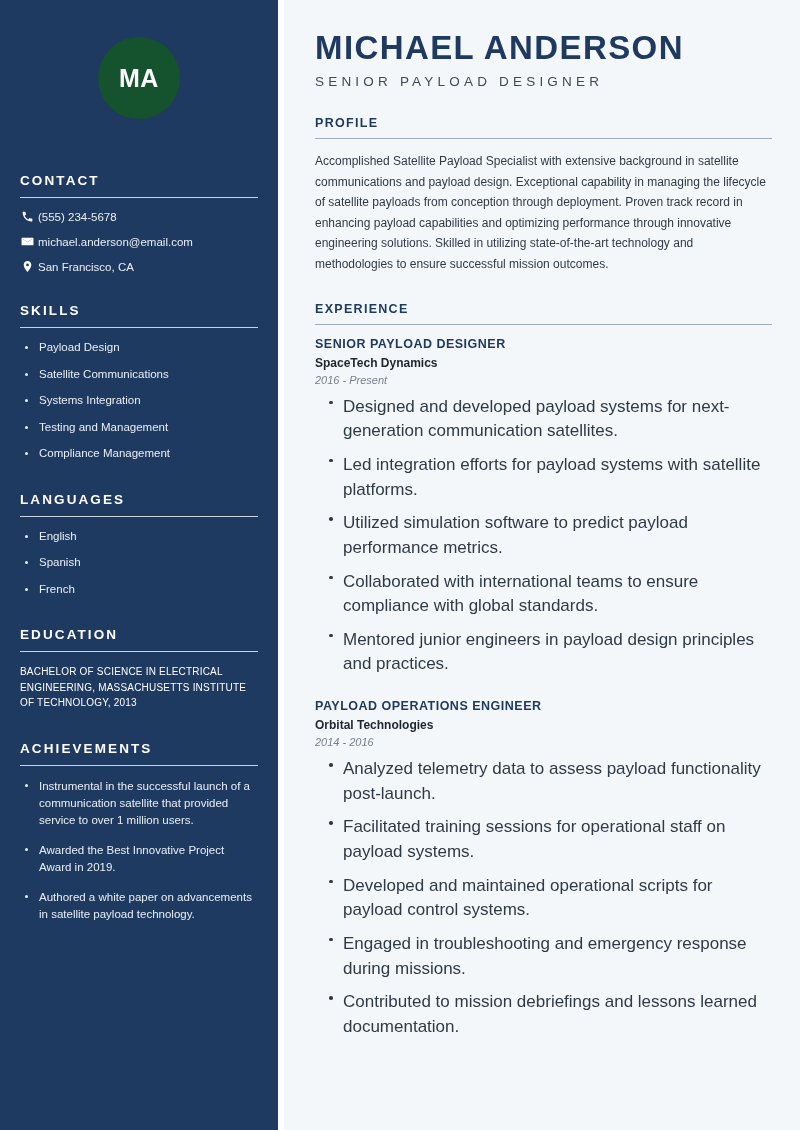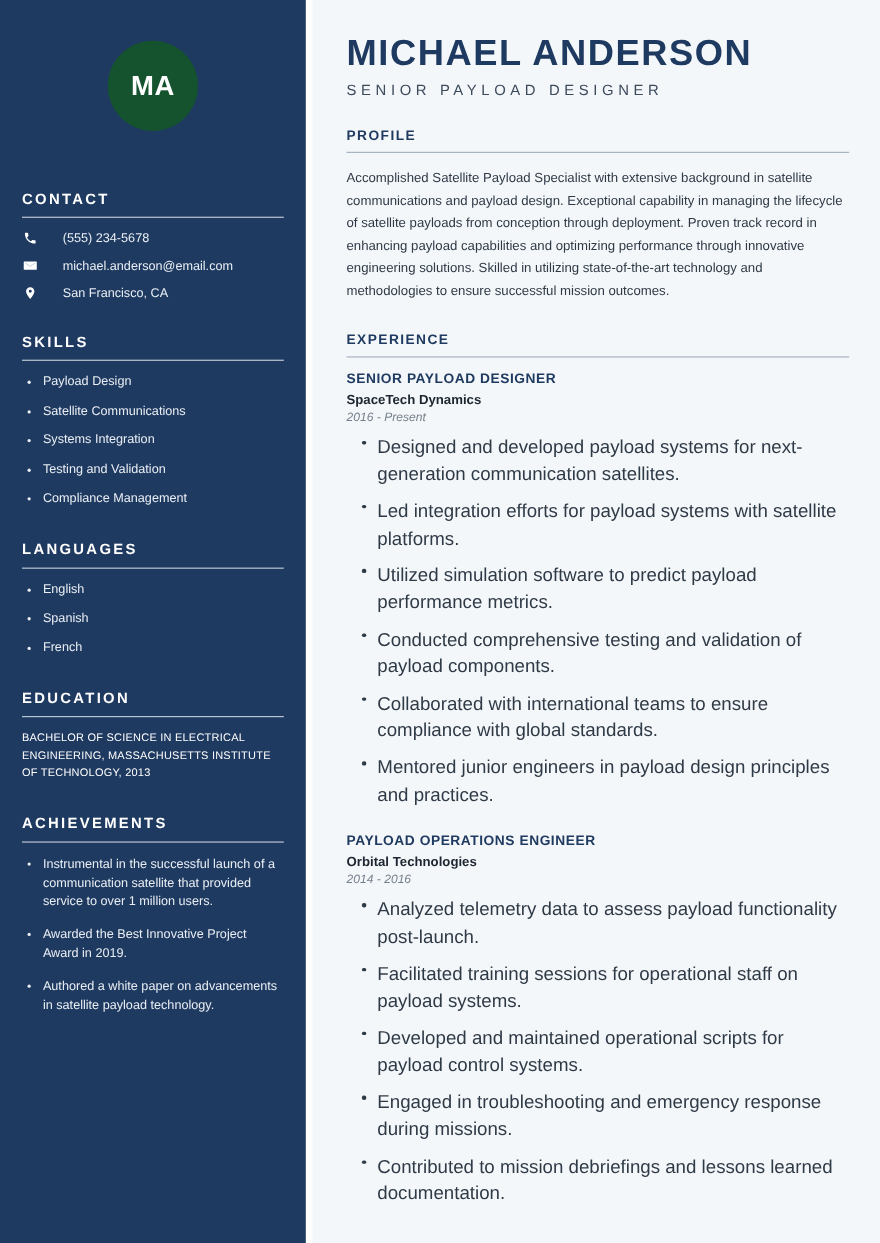--- a/index.html
+++ b/index.html
@@ -64,21 +64,21 @@
 
   .side-rule {
     height: 1px;
     background: #c9d3de;
     margin-bottom: 12px;
   }
 
   .contact-row {
     display: flex;
     align-items: center;
-    gap: 23px;
+    gap: 4px;
     margin-bottom: 12px;
     font-size: 11.5px;
     color: #e9eef4;
   }
 
   .contact-icon {
     width: 14px;
     flex: 0 0 14px;
     display: flex;
     align-items: center;
@@ -260,21 +260,21 @@
       </div>
     </section>
 
     <section class="side-section">
       <div class="side-heading">SKILLS</div>
       <div class="side-rule"></div>
       <ul class="side-list tight">
         <li>Payload Design</li>
         <li>Satellite Communications</li>
         <li>Systems Integration</li>
-        <li>Testing and Validation</li>
+        <li>Testing and Management</li>
         <li>Compliance Management</li>
       </ul>
     </section>
 
     <section class="side-section">
       <div class="side-heading">LANGUAGES</div>
       <div class="side-rule"></div>
       <ul class="side-list tight">
         <li>English</li>
         <li>Spanish</li>
@@ -316,21 +316,20 @@
       <div class="main-rule"></div>
 
       <div class="job">
         <div class="job-title">SENIOR PAYLOAD DESIGNER</div>
         <div class="job-company">SpaceTech Dynamics</div>
         <div class="job-dates">2016 - Present</div>
         <ul class="job-list">
           <li>Designed and developed payload systems for next-generation communication satellites.</li>
           <li>Led integration efforts for payload systems with satellite platforms.</li>
           <li>Utilized simulation software to predict payload performance metrics.</li>
-          <li>Conducted comprehensive testing and validation of payload components.</li>
           <li>Collaborated with international teams to ensure compliance with global standards.</li>
           <li>Mentored junior engineers in payload design principles and practices.</li>
         </ul>
       </div>
 
       <div class="job second">
         <div class="job-title">PAYLOAD OPERATIONS ENGINEER</div>
         <div class="job-company">Orbital Technologies</div>
         <div class="job-dates">2014 - 2016</div>
         <ul class="job-list">

